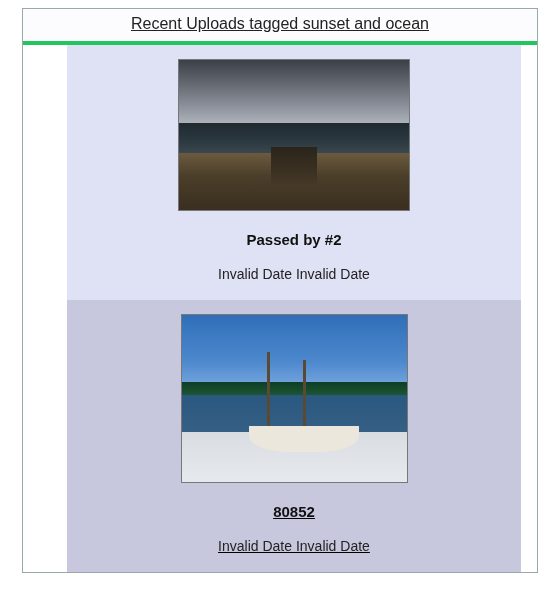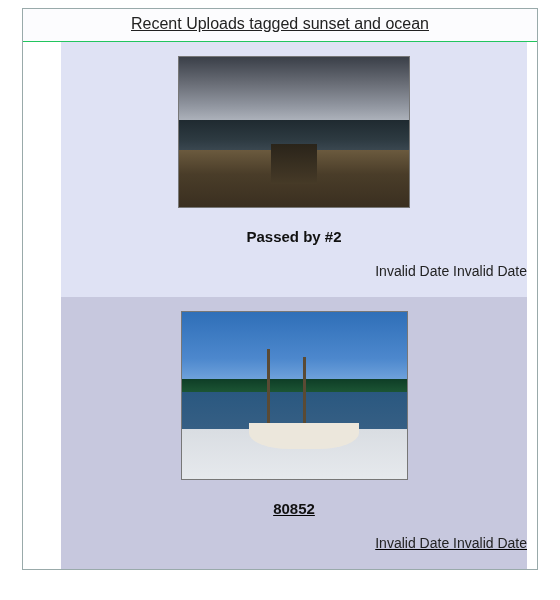--- a/index.html
+++ b/index.html
@@ -15,25 +15,25 @@
     margin: 8px 22px 0 22px;
     border: 1px solid #9aa;
     background: #fff;
   }
   .header {
     text-align: center;
     padding: 6px 0 8px 0;
     font-size: 16px;
     text-decoration: underline;
     color: #222;
-    border-bottom: 1px solid #22c55e;
+    border-bottom: 4px solid #22c55e;
     background: #fcfcfe;
   }
   .panel {
-    margin: 0 10px;
+    margin: 0 16px;
     padding-left: 28px;
   }
   .item {
     padding: 14px 0 18px 0;
     text-align: center;
   }
   .item-a { background: #dfe2f4; }
   .item-b { background: #c7c8de; text-decoration: underline; }
   .thumb {
     display: inline-block;
@@ -88,21 +88,20 @@
   .title {
     margin-top: 16px;
     font-weight: bold;
     font-size: 15px;
     color: #111;
   }
   .date {
     margin-top: 18px;
     font-size: 14px;
     color: #222;
-    text-align: right;
   }
 </style>
 </head>
 <body>
 
 <div class="outer">
   <div class="header">Recent Uploads tagged sunset and ocean</div>
   <div class="panel">
 
     <div class="item item-a">

